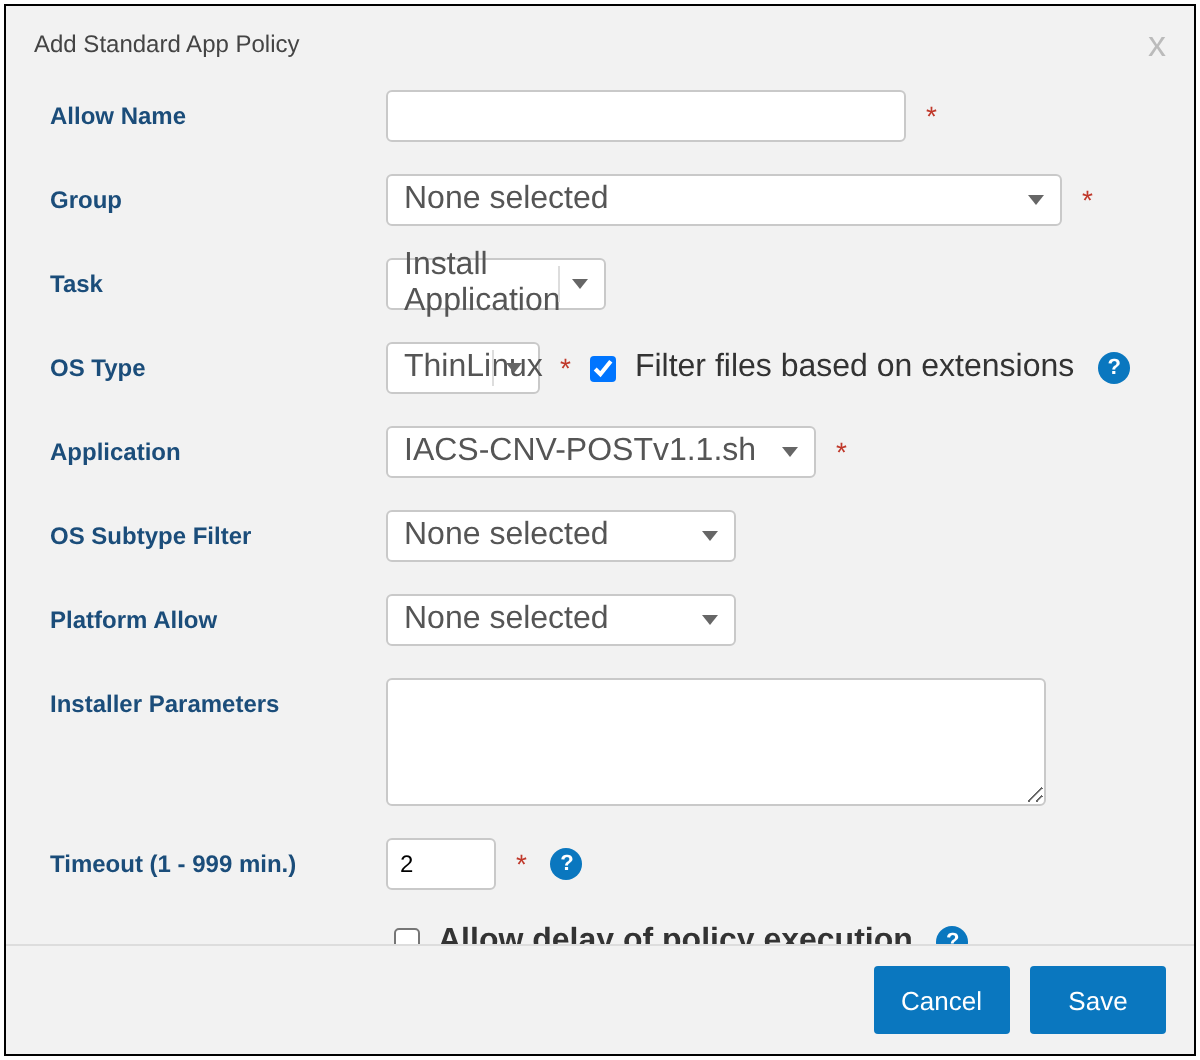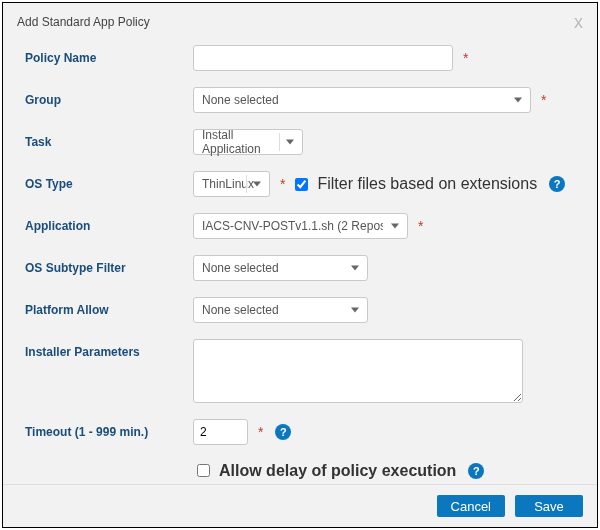--- a/index.html
+++ b/index.html
@@ -49,21 +49,21 @@
     margin-left:6px;
   }
   input[type=text].tf, .tf {
     height:26px; border:1px solid #c9c9c9; border-radius:3px;
     background:#fff; font-size:12px; color:#333; padding:0 8px;
   }
   .tf.wide { width:260px; }
   .sel {
     position:relative; display:inline-flex; align-items:center;
     height:26px; border:1px solid #c9c9c9; border-radius:3px;
-    background:#fff; font-size:12px; color:#555; padding:0 24px 0 8px;
+    background:#fff; font-size:16px; color:#555; padding:0 24px 0 8px;
     cursor:pointer;
   }
   .sel.wide { width:338px; }
   .sel.med  { width:175px; }
   .sel.med3 { width:215px; }
   .sel.sm   { width:108px; }
   .caret {
     position:absolute; right:8px; top:50%; transform:translateY(-50%);
     width:0; height:0; border-left:4px solid transparent;
     border-right:4px solid transparent; border-top:5px solid #666;
@@ -81,38 +81,38 @@
     background:#fff; font-size:12px; padding:0 6px;
   }
   .chk { width:13px; height:13px; }
   .chk-lbl { font-size:16px; color:#333; font-weight:bold; }
   .footer {
     border-top:1px solid #ddd;
     padding:10px 14px;
     display:flex; justify-content:flex-end; gap:10px;
   }
   .btn {
-    height:22px; min-width:68px; border:none; border-radius:2px;
+    height:34px; min-width:68px; border:none; border-radius:2px;
     background:#0a77bf; color:#fff; font-size:13px; cursor:pointer;
     padding:0 14px;
   }
 </style>
 </head>
 <body>
 
 <div class="dialog">
   <div class="titlebar">
     <h1>Add Standard App Policy</h1>
     <span class="close-x">x</span>
   </div>
 
   <div class="content">
 
     <div class="row">
-      <div class="lbl">Policy Name</div>
+      <div class="lbl">Allow Name</div>
       <div class="ctrls">
         <input type="text" class="tf wide" value="" style="">
         <span class="req">*</span>
       </div>
     </div>
 
     <div class="row">
       <div class="lbl">Group</div>
       <div class="ctrls">
         <div class="sel wide">

